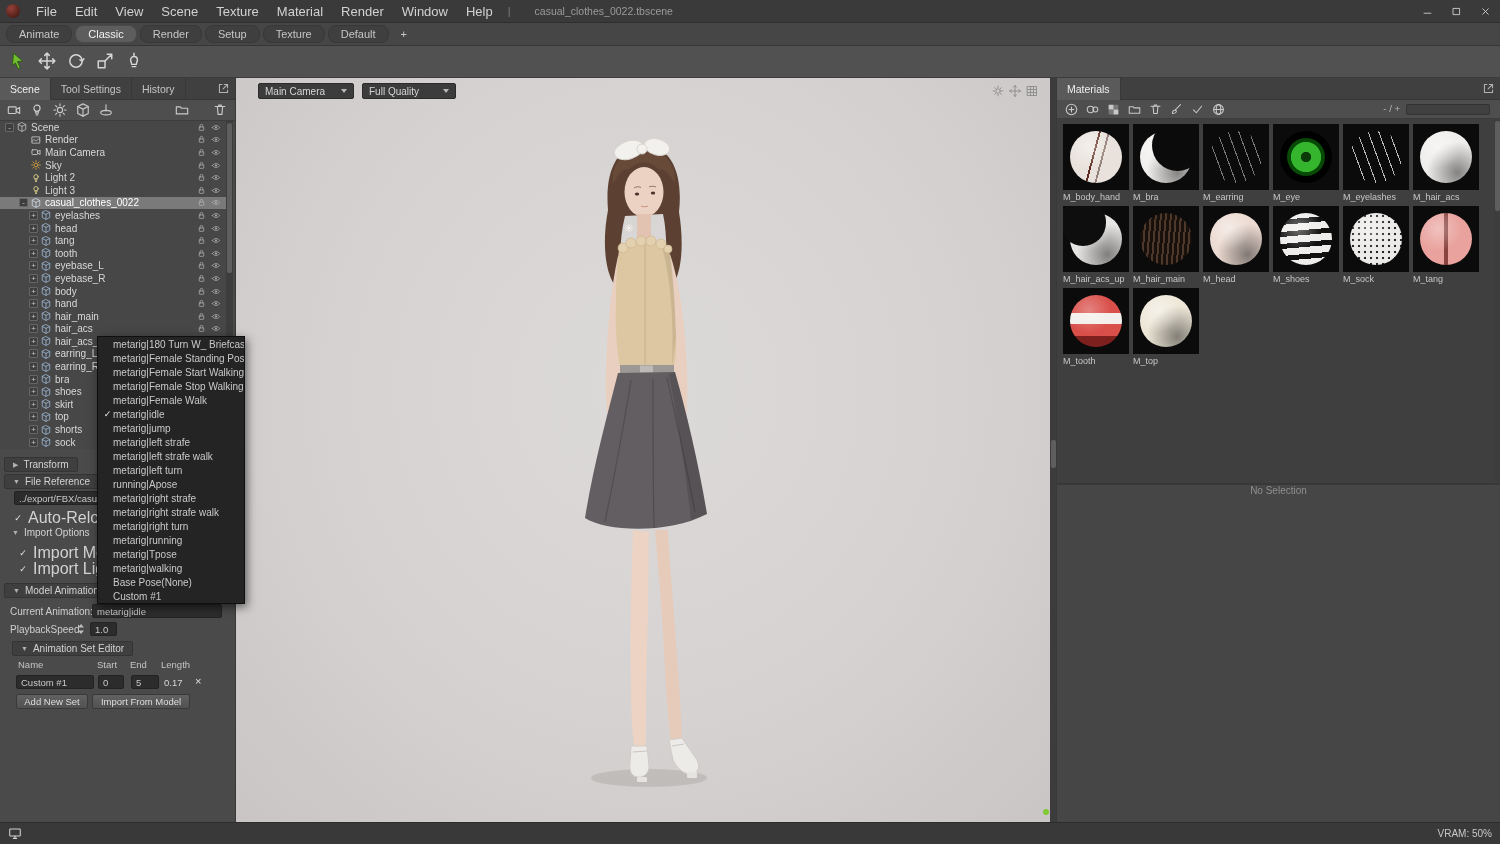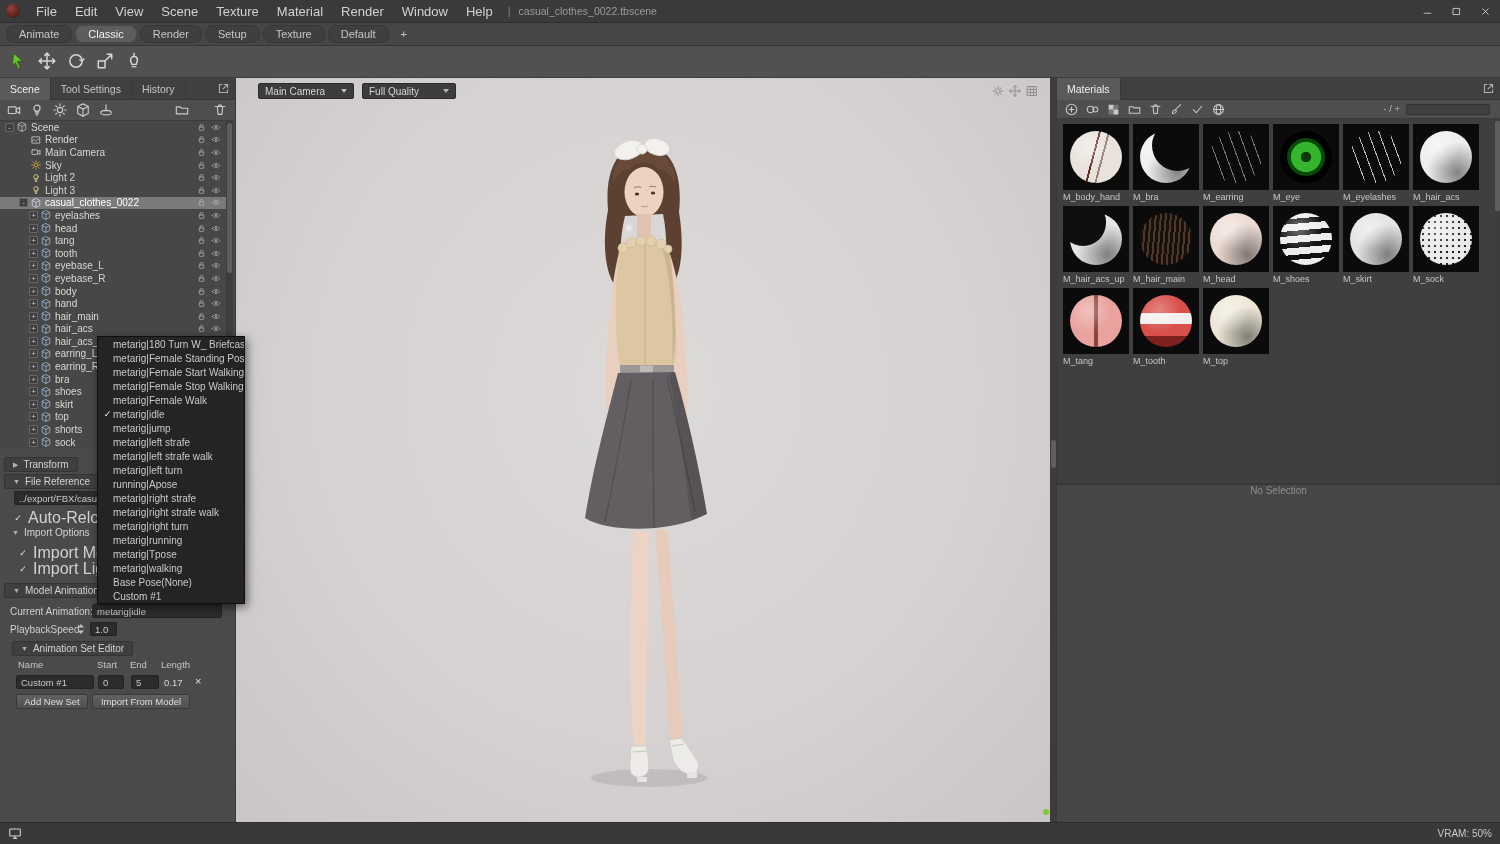--- a/index.html
+++ b/index.html
@@ -7,21 +7,21 @@
   #stage{position:relative;width:1500px;height:844px;background:#4a4a4a;overflow:hidden;color:#d4d4d4;font-size:11px}
   .abs{position:absolute}
   .icon{display:inline-flex;align-items:center;justify-content:center}
   .icon svg{width:100%;height:100%}
 
   
   #titlebar{left:0;top:0;width:1500px;height:23px;background:#3a3a3a;border-bottom:1px solid #2e2e2e;display:flex;align-items:center}
   #app-logo{width:14px;height:14px;border-radius:50%;background:radial-gradient(circle at 35% 30%,#94423a,#38100b);margin:0 7px 0 6px;flex:0 0 auto}
   .menu-item{font-size:13px;color:#d2d2d2;padding:0 9px;height:100%;display:flex;align-items:center;cursor:default}
   .tb-sep{color:#7d7d7d;margin-left:6px}
-  #doc-title{font-size:10.5px;color:#9b9b9b;margin-left:8px}
+  #doc-title{font-size:10.5px;color:#9b9b9b;margin-left:24px}
   #win-controls{margin-left:auto;display:flex;height:100%}
   .win-btn{width:29px;height:100%;display:flex;align-items:center;justify-content:center;color:#cfcfcf}
   .win-btn .icon{width:11px;height:11px}
 
   
   #workspace-tabs{left:0;top:23px;width:1500px;height:23px;background:#464646;border-bottom:1px solid #363636;display:flex;align-items:center;padding-left:6px;gap:3px}
   .ws-tab{font-size:11px;color:#c6c6c6;background:#3f3f3f;border:1px solid #383838;border-radius:8px;padding:2px 12px}
   .ws-tab.active{background:#5d5d5d;color:#f2f2f2;border-color:#4a4a4a}
   .ws-tab.add{padding:2px 8px;background:transparent;border-color:transparent}
 
@@ -1176,26 +1176,20 @@
           </div>
     <div class="mat-label">M_head</div>
         </div>
         <div class="mat-cell">
     <div class="thumb k-bands" style="--c1:#efedeb">
             <div class="ball"></div>
           </div>
     <div class="mat-label">M_shoes</div>
         </div>
         <div class="mat-cell">
-    <div class="thumb k-sphere" style="--c1:#e6e4e2">
-            <div class="ball"></div>
-          </div>
-    <div class="mat-label">M_skirt</div>
-        </div>
-        <div class="mat-cell">
     <div class="thumb k-speckle" style="--c1:#eceae8">
             <div class="ball"></div>
           </div>
     <div class="mat-label">M_sock</div>
         </div>
         <div class="mat-cell">
     <div class="thumb k-tang" style="--c1:#e9a29d">
             <div class="ball"></div>
           </div>
     <div class="mat-label">M_tang</div>

